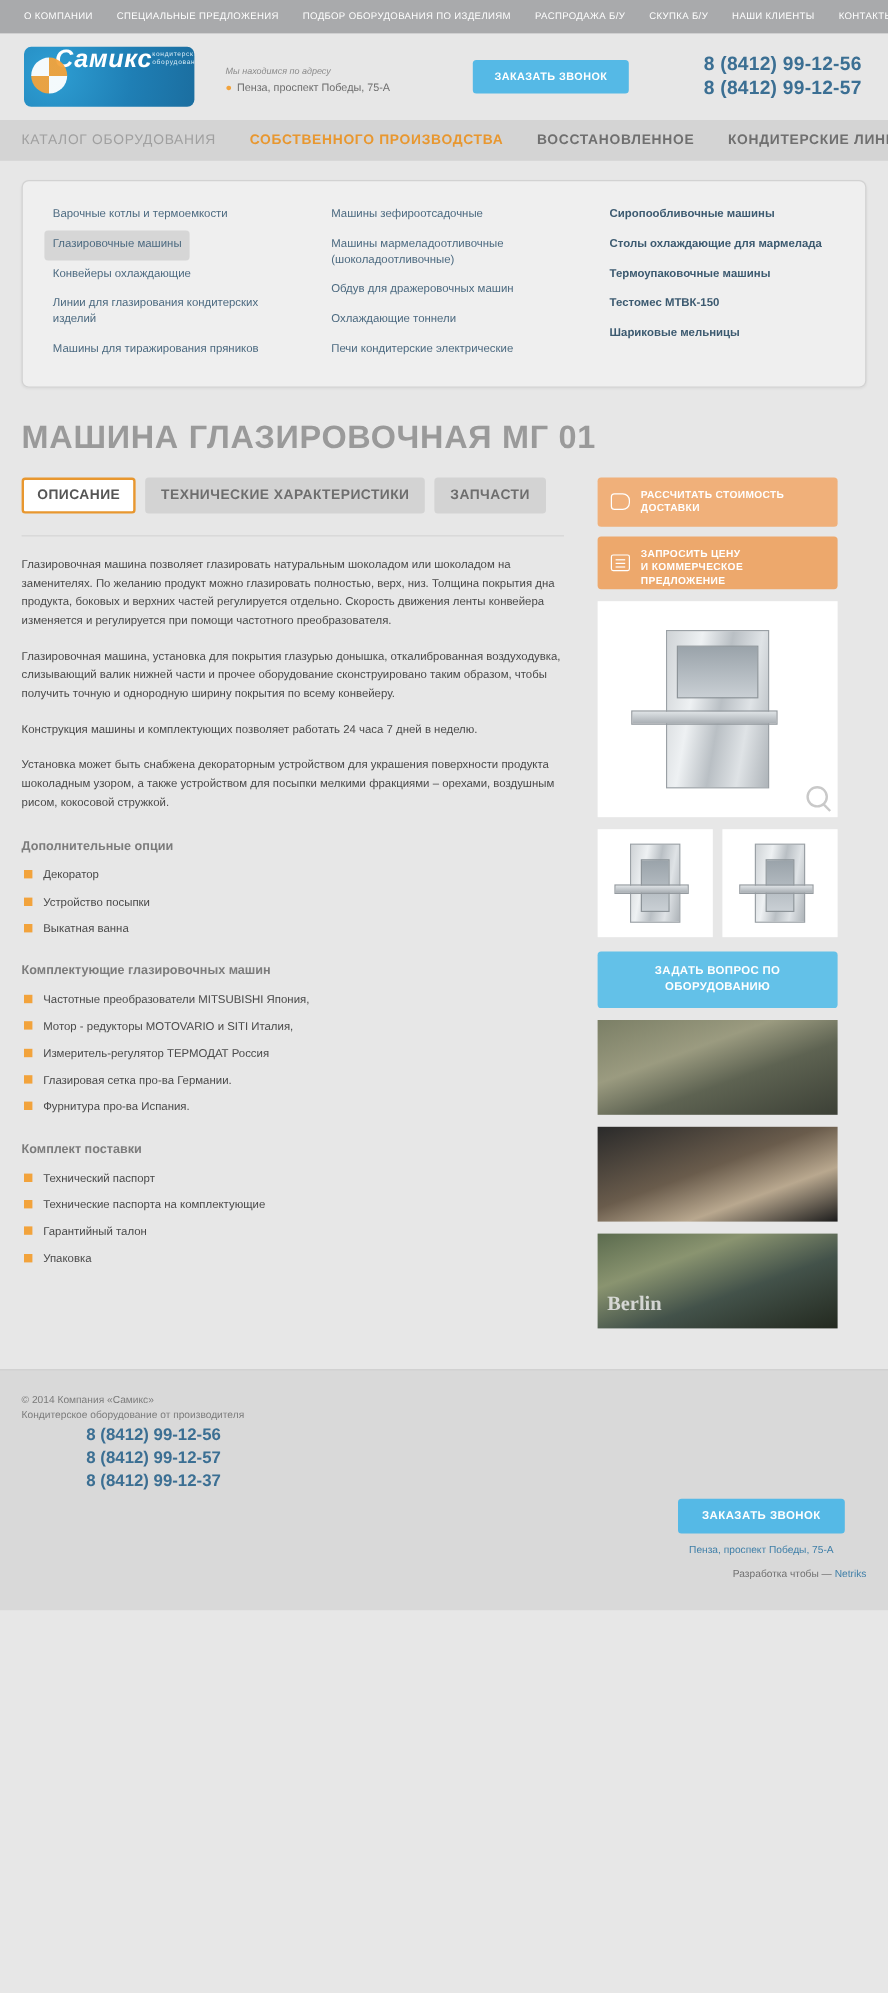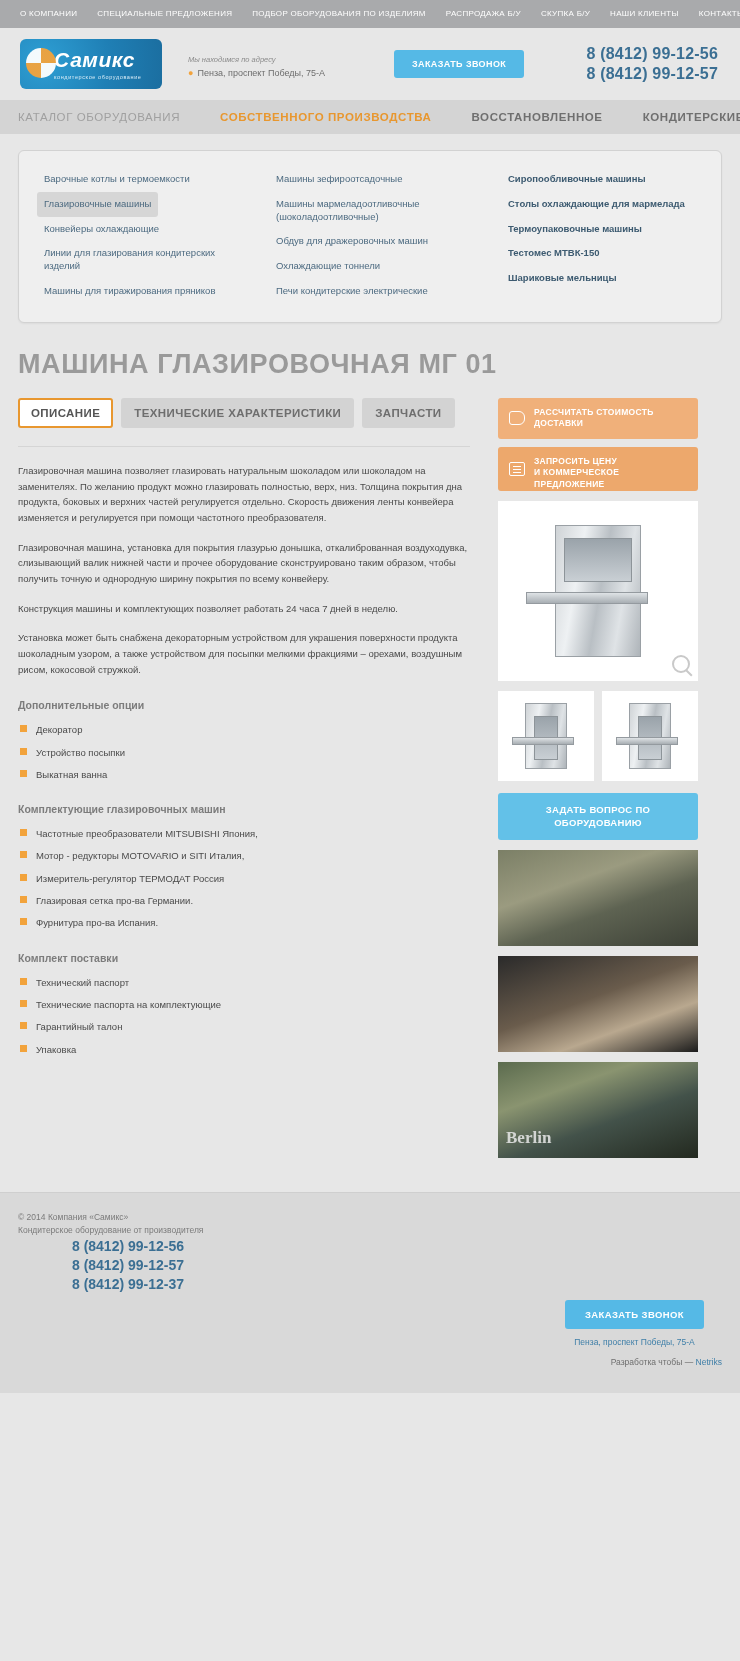--- a/index.html
+++ b/index.html
@@ -43,21 +43,20 @@
     position: relative;
   }
   .logo-wrap { width: 170px; padding-left: 2px; }
   .logo {
     width: 142px; height: 50px;
     background: radial-gradient(circle at 22px 22px, #2e9fd4 0%, #1f7fb5 55%, #1b6ea0 100%);
     border-radius: 6px;
     position: relative;
     overflow: hidden;
     display: flex;
-    flex-direction: column;
     justify-content: center;
     padding-left: 34px;
   }
   .logo:before {
     content: "";
     position: absolute;
     left: 6px; top: 9px;
     width: 30px; height: 30px;
     border-radius: 50%;
     background: conic-gradient(#f2a33c 0deg 90deg, #ffffff 90deg 180deg, #f2a33c 180deg 270deg, #ffffff 270deg 360deg);
@@ -103,21 +102,21 @@
     letter-spacing: .2px;
   }
 
   
   .mainnav {
     background: #d4d4d4;
     height: 34px;
     display: flex;
     align-items: center;
     padding: 0 18px;
-    gap: 12px;
+    gap: 0;
   }
   .mainnav .item {
     font-size: 11.5px;
     letter-spacing: .6px;
     color: #6f6f6f;
     text-transform: uppercase;
     padding: 0 14px;
     line-height: 34px;
     cursor: pointer;
     white-space: nowrap;
@@ -290,21 +289,21 @@
   .thumbs { display: flex; gap: 8px; margin-top: 10px; }
   .thumb {
     width: 96px; height: 90px;
     background: #ffffff;
     display: flex; align-items: center; justify-content: center;
   }
   .thumb .machine { width: 42px; height: 66px; }
   .thumb .machine:after { left: -14px; top: 33px; width: 60px; height: 6px; }
 
   .vid {
-    width: 200px; height: 96px;
+    width: 200px; height: 79px;
     margin-top: 10px;
     position: relative;
     overflow: hidden;
     background: #1d1d1d;
   }
   .vid.v1 { background: linear-gradient(160deg,#7b7f66 0%, #9b9b80 35%, #5e6352 60%, #3c4036 100%); }
   .vid.v2 { background: linear-gradient(160deg,#2a2a2a 0%, #6a5c4c 45%, #b9a88f 70%, #1c1c1c 100%); }
   .vid.v3 { background: linear-gradient(160deg,#5b6b4e 0%, #8a9470 30%, #43524a 60%, #23291f 100%); }
   .vid .cap {
     position: absolute; left: 8px; bottom: 10px;

